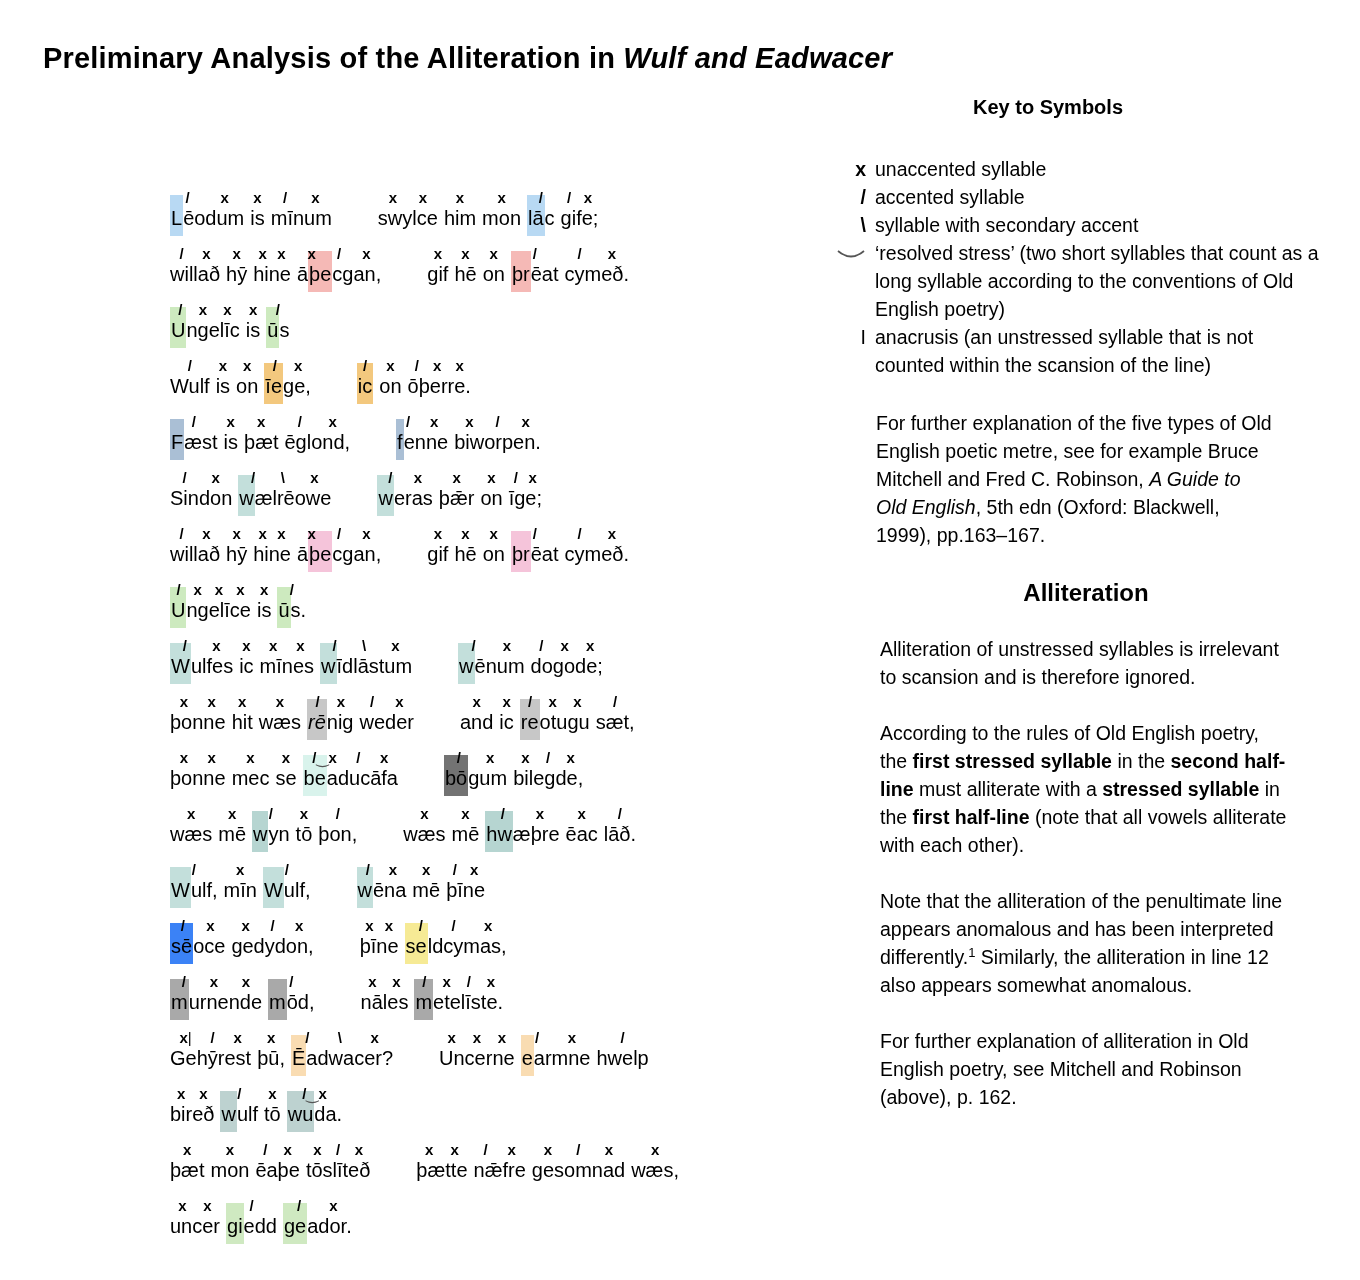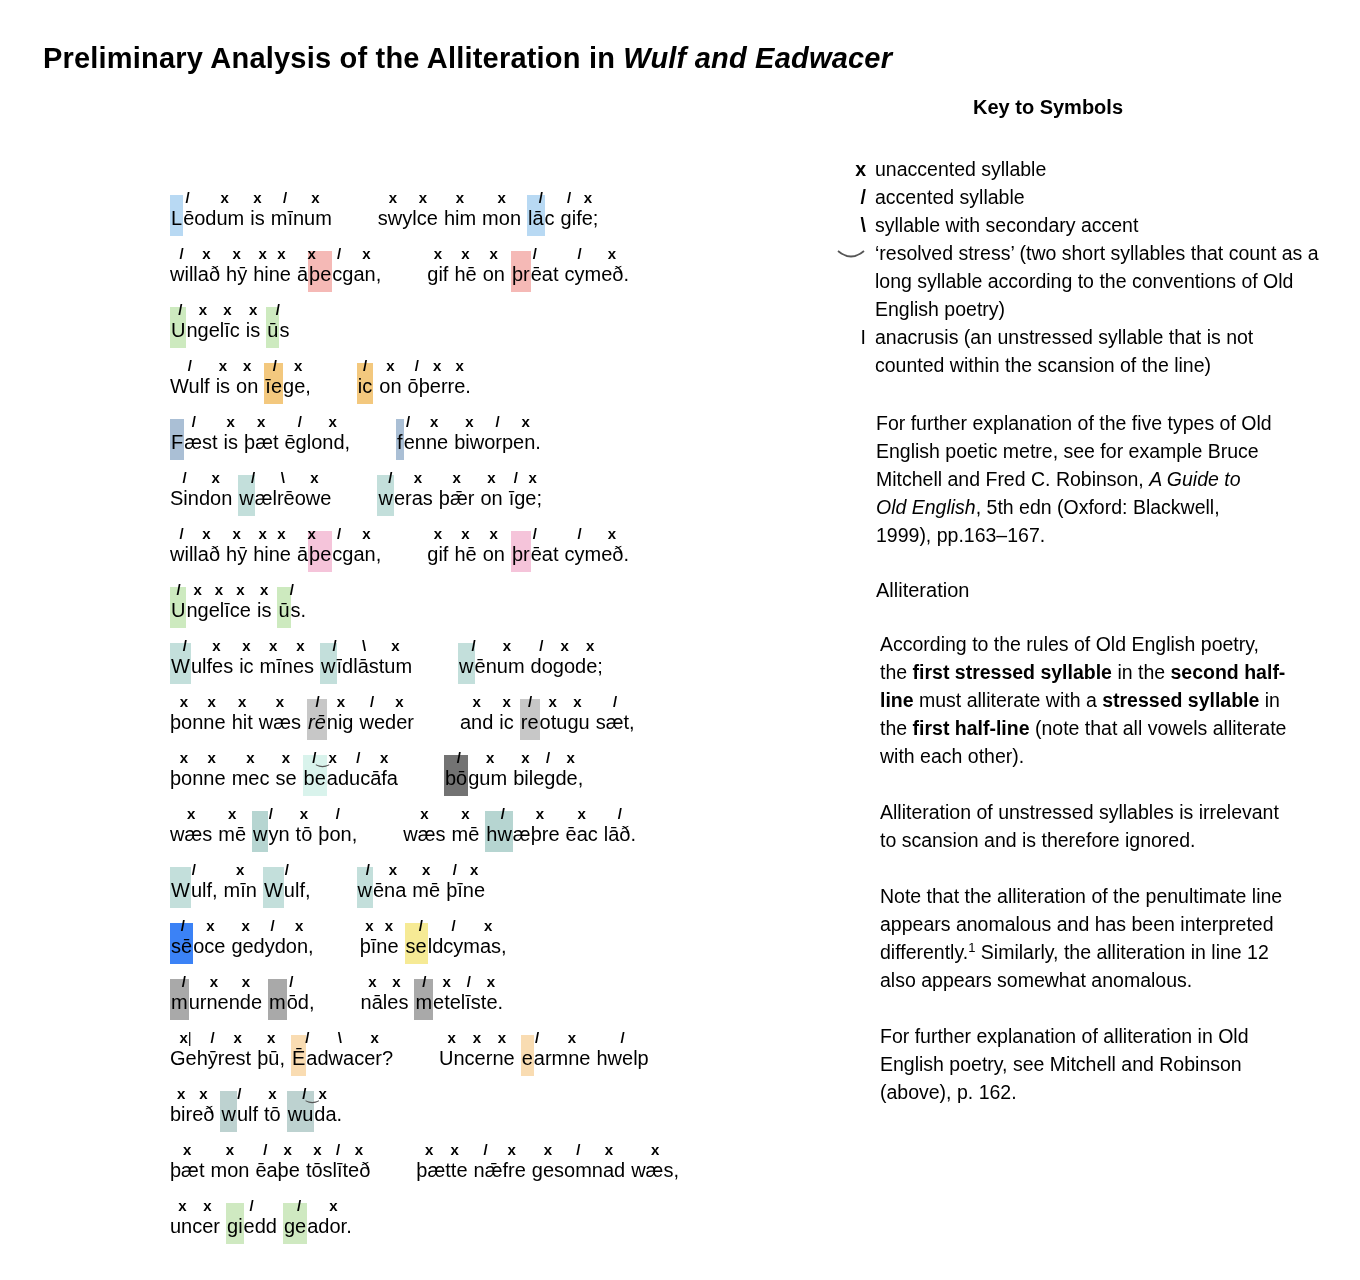--- a/index.html
+++ b/index.html
@@ -26,21 +26,21 @@
   
   .rightcol{position:absolute;left:828px;top:96px;width:500px;}
   .key-title{font-size:20px;font-weight:bold;text-align:center;width:440px;margin:0 0 36px 0;}
   .key-items{display:flex;flex-direction:column;}
   .key-item{display:grid;grid-template-columns:38px 1fr;column-gap:9px;
             font-size:19.5px;line-height:28px;}
   .key-sym{text-align:right;}
   .key-sym.bold{font-weight:bold;}
   .key-sym svg{vertical-align:-1px;}
   .note{font-size:19.5px;line-height:28px;margin:30px 0 0 48px;width:396px;}
-  .alliteration-title{font-size:20px;font-weight:normal;text-align:left;width:420px;margin:30px 0 0 48px;}
+  .alliteration-title{font-size:24px;font-weight:bold;text-align:center;width:420px;margin:30px 0 0 48px;}
   .apara{font-size:19.5px;line-height:28px;margin:28px 0 0 52px;width:408px;}
   .b{font-weight:bold;}
   .i{font-style:italic;}
   .sup{vertical-align:super;font-size:13px;line-height:0;}
 </style>
 </head>
 <body>
 
 <div class="page">
 
@@ -977,19 +977,19 @@
         <div class="key-item">
           <span class="key-sym">I</span>
           <span class="key-text">anacrusis (an unstressed syllable that is not counted within the scansion of the line)</span>
         </div>
       </div>
 
     <p class="note"><span>For further explanation of the five types of Old English poetic metre, see for example Bruce Mitchell and Fred C. Robinson, </span><span class="i">A Guide to Old English</span><span>, 5th edn (Oxford: Blackwell, 1999), pp.163–167.</span></p>
 
     <h2 class="alliteration-title">Alliteration</h2>
 
+    <p class="apara"><span>Alliteration of unstressed syllables is irrelevant to scansion and is therefore ignored.</span></p>
     <p class="apara"><span>According to the rules of Old English poetry, the </span><span class="b">first stressed syllable</span><span> in the </span><span class="b">second half-line</span><span> must alliterate with a </span><span class="b">stressed syllable</span><span> in the </span><span class="b">first half-line</span><span> (note that all vowels alliterate with each other).</span></p>
-    <p class="apara"><span>Alliteration of unstressed syllables is irrelevant to scansion and is therefore ignored.</span></p>
     <p class="apara"><span>Note that the alliteration of the penultimate line appears anomalous and has been interpreted differently.</span><span class="sup">1</span><span> Similarly, the alliteration in line 12 also appears somewhat anomalous.</span></p>
     <p class="apara"><span>For further explanation of alliteration in Old English poetry, see Mitchell and Robinson (above), p. 162.</span></p>
   </div>
 
 </div>
 
 </body></html>

